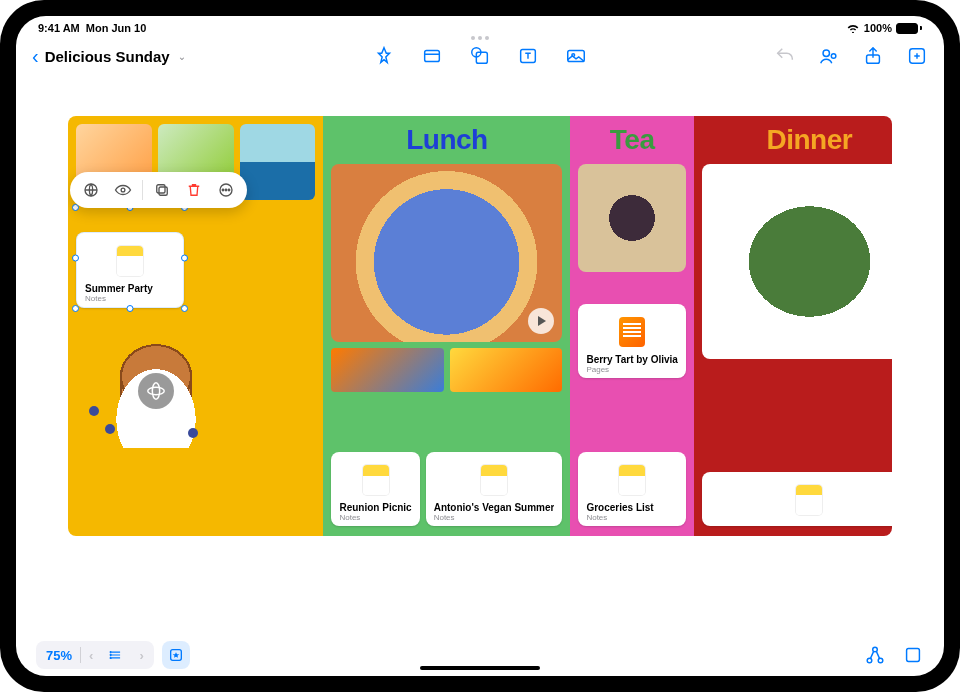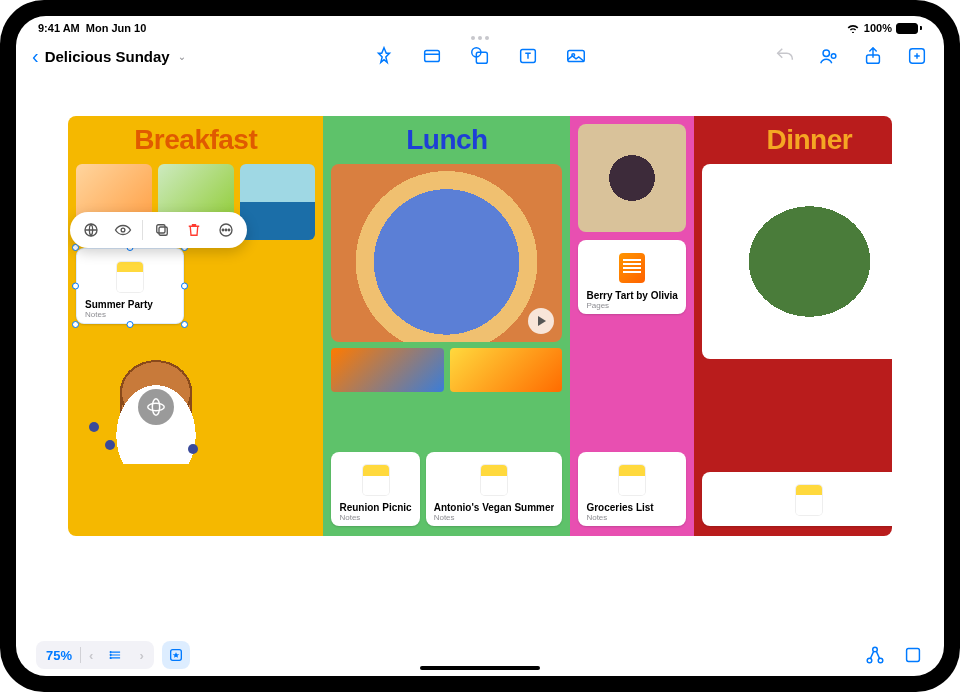--- a/index.html
+++ b/index.html
@@ -133,21 +133,21 @@
       display: flex; align-items: center; justify-content: center;
     }
     .play-btn::after { content:''; border-left: 8px solid #555; border-top:5px solid transparent; border-bottom:5px solid transparent; margin-left:2px; }
     .small-row { display: flex; gap: 6px; margin-bottom: 6px; }
     .small-row .mini { flex:1; height: 44px; border-radius:4px; background: linear-gradient(135deg,#ff7a00,#3b7dd8); }
     .small-row .mini:nth-child(2){ background: linear-gradient(135deg,#ffd93d,#ff6b00);}
     .note-card {
       background: #fff; border-radius: 8px;
       padding: 6px 8px 4px;
       box-shadow: 0 1px 2px rgba(0,0,0,0.15);
-      display: flex; flex-direction: column;
+      display: flex; flex-direction: column; margin-top: 24px;
     }
     .note-icon-box {
       height: 44px; display:flex; align-items:center; justify-content:center;
     }
     .note-icon {
       width: 26px; height: 30px;
       background: linear-gradient(180deg,#ffd93d 0 35%,#fff 35%);
       border-radius: 4px;
       box-shadow: 0 0 0 1px #eee;
     }
@@ -326,21 +326,20 @@
               <path d="M12 9v6M9 12h6"></path>
             </svg>
           </span>
       </div>
     </div>
 
     <div class="canvas">
       <div class="board">
 
         <div class="col col-breakfast">
-          <div class="col-title">Breakfast</div>
           <div class="img-row">
             <div class="img-thumb"></div>
             <div class="img-thumb green"></div>
             <div class="img-thumb grapes"></div>
           </div>
           <div class="selected-wrap">
             <div class="float-toolbar">
               <div class="ft-btn">
                   <svg width="18" height="18" viewBox="0 0 24 24" fill="none" stroke="currentColor" stroke-width="1.8">
                     <circle cx="12" cy="12" r="8"></circle>
@@ -424,20 +423,21 @@
               <div class="note-icon-box">
                   <div class="note-icon"></div>
                 </div>
               <div class="note-title">Antonio's Vegan Summer</div>
               <div class="note-sub">Notes</div>
             </div>
           </div>
         </div>
 
         <div class="col col-tea">
+          <div class="col-title">Tea</div>
           <div class="tea-photo"></div>
           <div class="note-card" style="margin-bottom:8px">
             <div class="note-icon-box">
                 <div class="pages-icon"></div>
               </div>
             <div class="note-title">Berry Tart by Olivia</div>
             <div class="note-sub">Pages</div>
           </div>
           <div class="note-card" style="margin-top:auto">
             <div class="note-icon-box">

